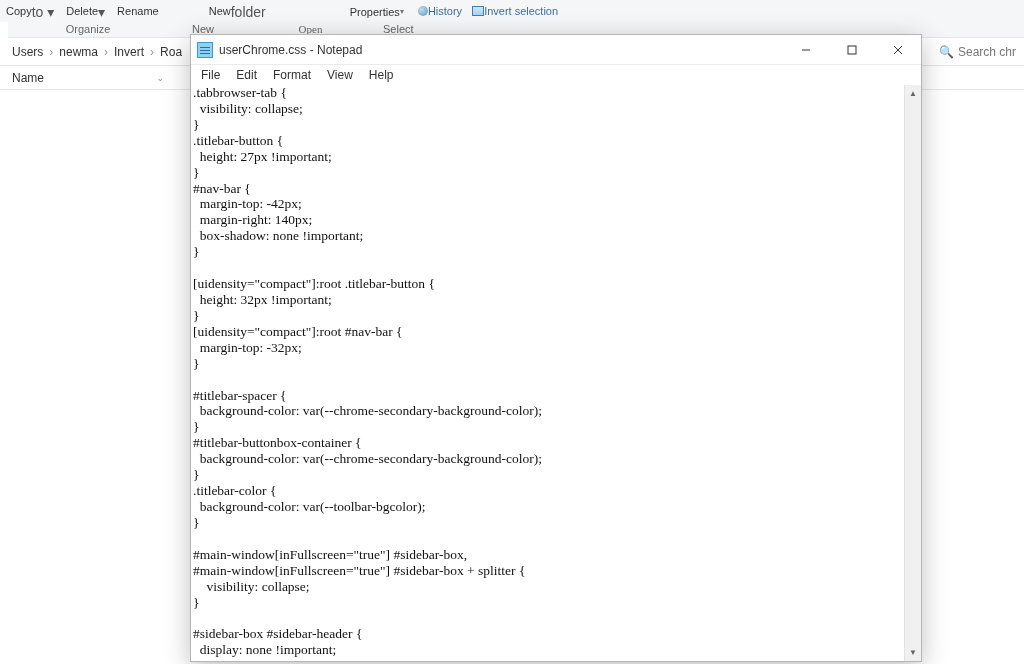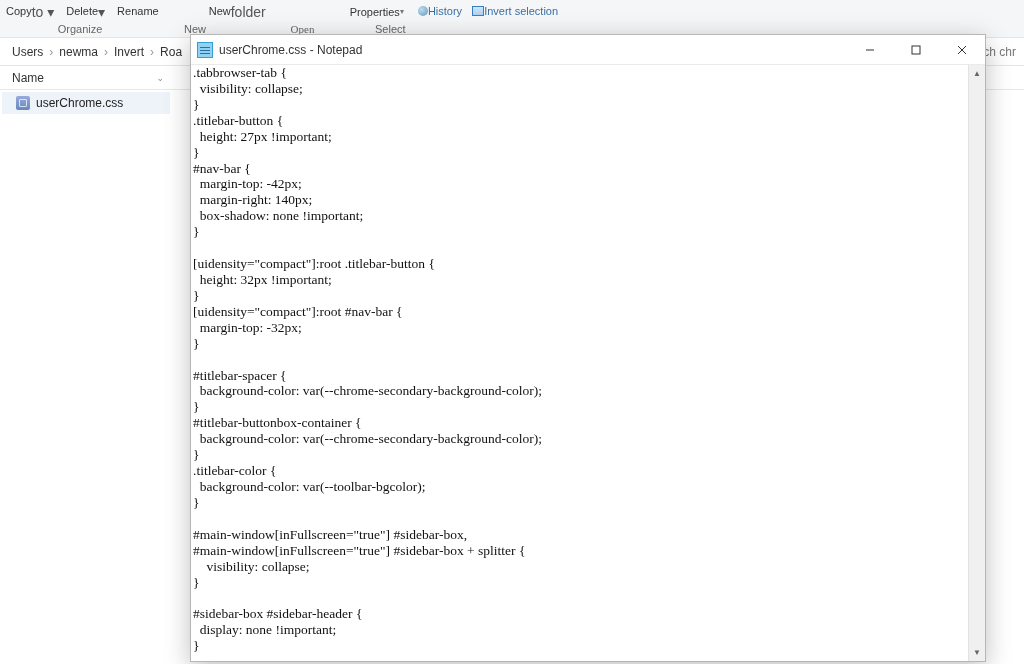--- a/index.html
+++ b/index.html
@@ -19,21 +19,21 @@
 .crumb-sep { color: #999; padding: 0 2px; }
 .search-box { margin-left: auto; display: flex; align-items: center; color: #777; font-size: 12px; text-align: right; }
 .search-box .icon { margin-right: 4px; }
 .col-header { height: 24px; border-bottom: 1px solid #e8e8e8; display: flex; align-items: center; font-size: 12px; color: #333; padding-left: 12px; }
 .col-header .chev { margin-left: auto; margin-right: 860px; color: #888; font-size: 9px; }
 .file-row { height: 22px; display: flex; align-items: center; font-size: 12px; color: #222; padding-left: 14px; background: #eef3f9; width: 168px; margin-top: 2px; margin-left: 2px; }
 .file-icon { width: 14px; height: 14px; background: linear-gradient(#9ad,#68b); border-radius: 2px; margin-right: 6px; position: relative; }
 .file-icon::after { content: ""; position: absolute; inset: 3px; border: 1px solid rgba(255,255,255,.7); border-radius: 1px; }
 
 
-.notepad { position: absolute; left: 190px; top: 34px; width: 796px; height: 628px; background: #ffffff; border: 1px solid #b6b6b6; box-shadow: 0 6px 24px rgba(0,0,0,.25); display: flex; flex-direction: column; }
+.notepad { position: absolute; left: 190px; top: 34px; width: 732px; height: 628px; background: #ffffff; border: 1px solid #b6b6b6; box-shadow: 0 6px 24px rgba(0,0,0,.25); display: flex; flex-direction: column; }
 .np-title { height: 30px; background: #ffffff; display: flex; align-items: center; padding-left: 6px; border-bottom: 1px solid #eaeaea; }
 .np-icon { width: 16px; height: 16px; background: #8fd3f4; border: 1px solid #3a9bd1; margin-right: 6px; position: relative; }
 .np-icon::after { content: ""; position: absolute; left: 2px; right: 2px; top: 4px; height: 1px; background: #2a6ea0; box-shadow: 0 3px 0 #2a6ea0, 0 6px 0 #2a6ea0; }
 .np-title-text { font-size: 12px; color: #333; }
 .np-winctrls { margin-left: auto; display: flex; }
 .np-btn { width: 46px; height: 30px; display: flex; align-items: center; justify-content: center; color: #333; font-size: 11px; }
 .np-menu { height: 20px; display: flex; align-items: center; padding-left: 4px; font-size: 12px; color: #333; gap: 4px; background: #fff; }
 .np-menu span { padding: 1px 6px; }
 .np-body { flex: 1; display: flex; overflow: hidden; }
 .np-text { flex: 1; padding: 0 2px; font-family: Liberation Serif, serif; font-size: 13.5px; line-height: 1.18; color: #111; white-space: pre; overflow: hidden; }
@@ -84,21 +84,21 @@
     <div class="hist">
       <span class="dot"></span>
       <span>History</span>
     </div>
     <div class="inv">
       <span class="inv-ic"></span>
       <span>Invert selection</span>
     </div>
   </div>
 
-  <div class="ribbon-section-row" style="position:absolute;top:22px;left:0;right:0;">
+  <div class="ribbon-section-row" style="position:absolute;top:22px;left:8px;right:0;">
     <div class="ribbon-section sec-organize">Organize</div>
     <div class="ribbon-section sec-new">New</div>
     <div class="ribbon-section sec-open">Open</div>
     <div class="ribbon-section sec-select">Select</div>
   </div>
 
   <div class="breadcrumb" style="position:absolute;top:38px;left:0;right:0;">
     <span class="crumb">Users</span>
     <span class="crumb-sep">›</span>
     <span class="crumb">newma</span>
@@ -109,24 +109,20 @@
     <div class="search-box">
       <span class="icon">🔍</span>
       <span>Search chr</span>
     </div>
   </div>
 
   <div style="position:absolute;top:66px;left:0;right:0;bottom:0;">
     <div class="col-header">
       <span>Name</span>
       <span class="chev">⌄</span>
-    </div>
-    <div class="file-row">
-      <span class="file-icon"></span>
-      <span>userChrome.css</span>
     </div>
   </div>
 </div>
 
 <div class="notepad">
   <div class="np-title">
     <span class="np-icon"></span>
     <span class="np-title-text">userChrome.css - Notepad</span>
     <div class="np-winctrls">
       <div class="np-btn">
@@ -139,20 +135,27 @@
             <rect x="1" y="1" width="8" height="8" fill="none" stroke="#333" stroke-width="1"></rect>
           </svg>
       </div>
       <div class="np-btn close">
         <svg width="10" height="10">
             <line x1="1" y1="1" x2="9" y2="9" stroke="#333" stroke-width="1"></line>
             <line x1="9" y1="1" x2="1" y2="9" stroke="#333" stroke-width="1"></line>
           </svg>
       </div>
     </div>
+  </div>
+  <div class="np-menu">
+    <span>File</span>
+    <span>Edit</span>
+    <span>Format</span>
+    <span>View</span>
+    <span>Help</span>
   </div>
   <div class="np-body">
     <div class="np-text">.tabbrowser-tab {
   visibility: collapse;
 }
 .titlebar-button {
   height: 27px !important;
 }
 #nav-bar {
   margin-top: -42px;

